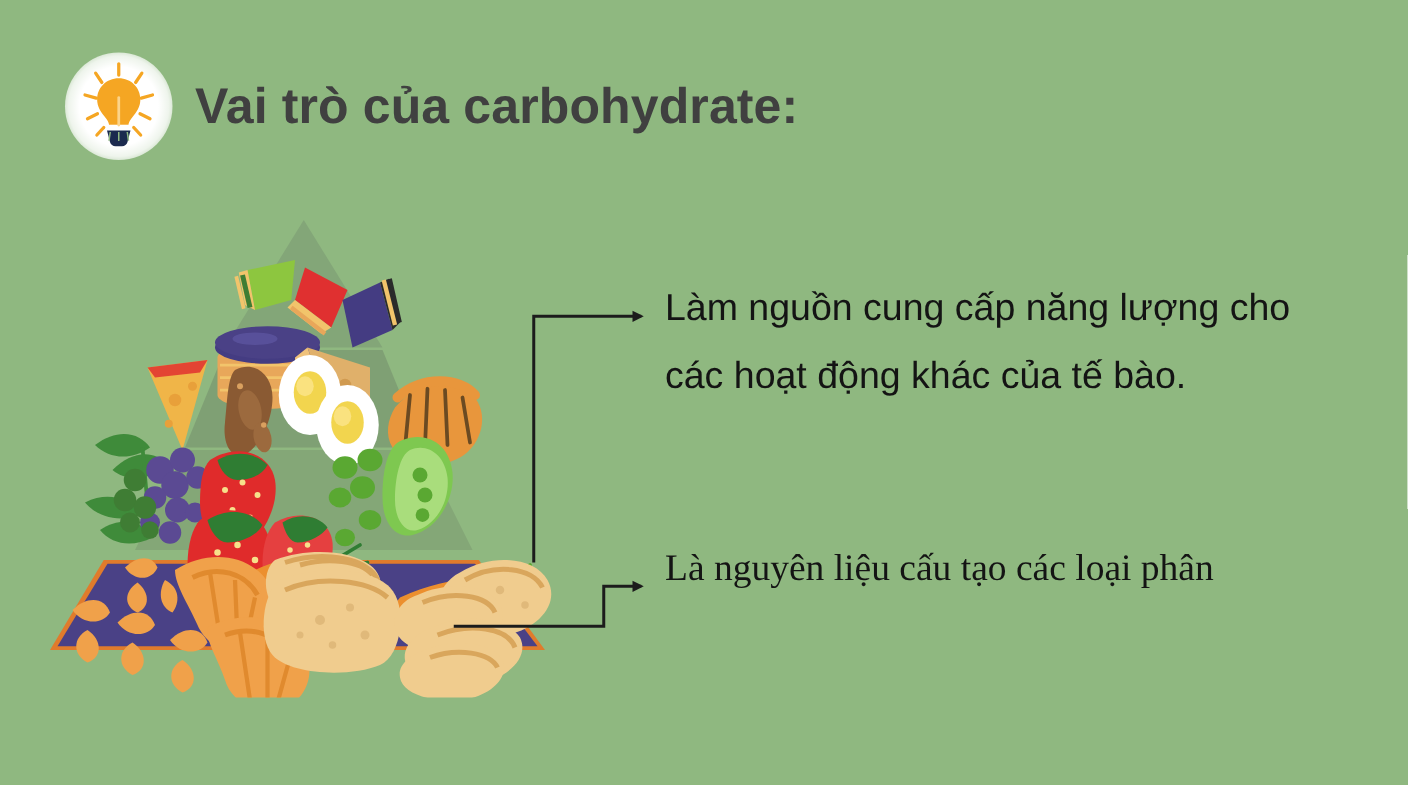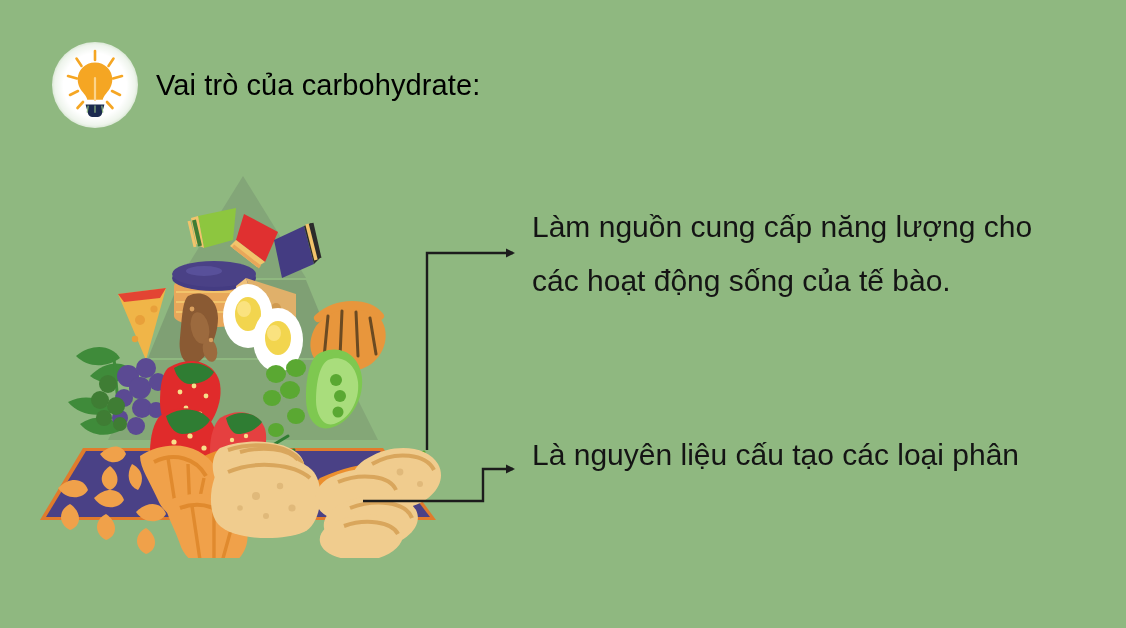--- a/index.html
+++ b/index.html
@@ -41,23 +41,23 @@
                 #ffffff 0%, #ffffff 52%,
                 rgba(255,255,255,0.85) 66%,
                 rgba(255,255,255,0.35) 80%,
                 rgba(255,255,255,0) 96%);
   }
   #bulb-badge svg {
     position: absolute;
     inset: 0;
   }
   #title-text {
-    font-size: 29px;
-    font-weight: normal;
-    color: #000000;
+    font-size: 40px;
+    font-weight: bold;
+    color: #404040;
     letter-spacing: 0.1px;
     white-space: nowrap;
   }
 
   
   #pyramid-illustration {
     position: absolute;
     left: 28px;
     top: 168px;
     width: 430px;
@@ -76,22 +76,22 @@
   }
 
   
   .callout {
     position: absolute;
     width: 555px;
     color: #141414;
     font-size: 30px;
     line-height: 54px;
   }
-  #callout-1 { left: 532px; top: 200px; }
-  #callout-2 { left: 532px; top: 428px; }
+  #callout-1 { left: 532px; top: 220px; }
+  #callout-2 { left: 532px; top: 428px; font-family: Liberation Serif, serif; }
   .callout .line { display: block; white-space: nowrap; }
 </style>
 </head>
 <body>
 
 <div id="slide">
 
   <div id="header">
 
     <div id="bulb-badge">
@@ -393,20 +393,20 @@
       <path d="M447 477 L447 253" stroke="none"></path>
       <path d="M515 253 L506 248.5 L506 257.5 Z" fill="#1c1c1c" stroke="none"></path>
 
       <path d="M363 501 L483 501 L483 469 L513 469"></path>
       <path d="M515 469 L506 464.5 L506 473.5 Z" fill="#1c1c1c" stroke="none"></path>
     </g>
   </svg>
 
   <div class="callout" id="callout-1">
     <span class="line">Làm nguồn cung cấp năng lượng cho</span>
-    <span class="line">các hoạt động sống của tế bào.</span>
+    <span class="line">các hoạt động khác của tế bào.</span>
   </div>
 
   <div class="callout" id="callout-2">
     <span class="line">Là nguyên liệu cấu tạo các loại phân</span>
   </div>
 
 </div>
 
 </body></html>

